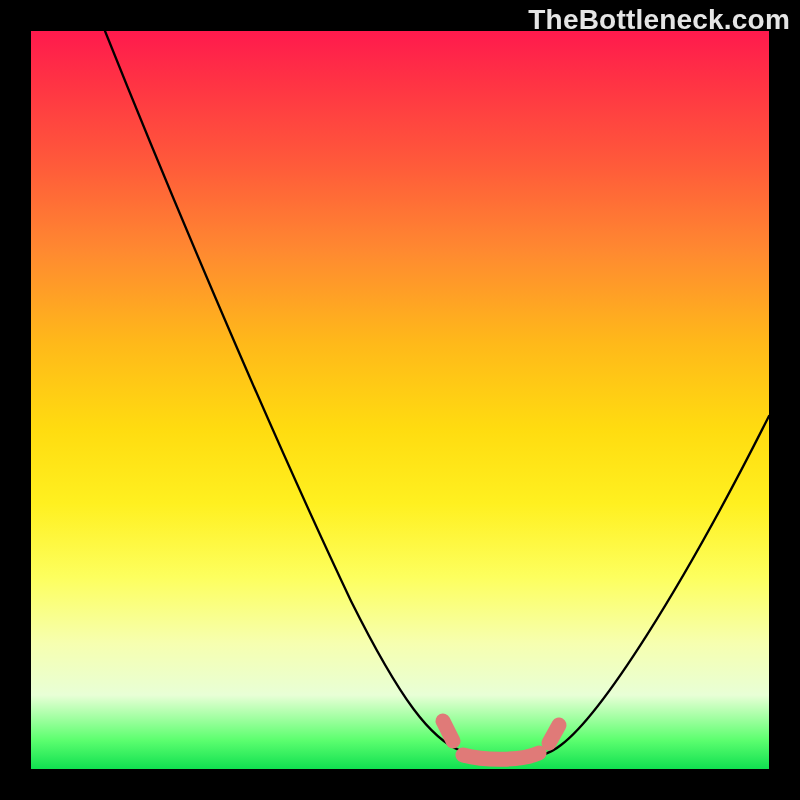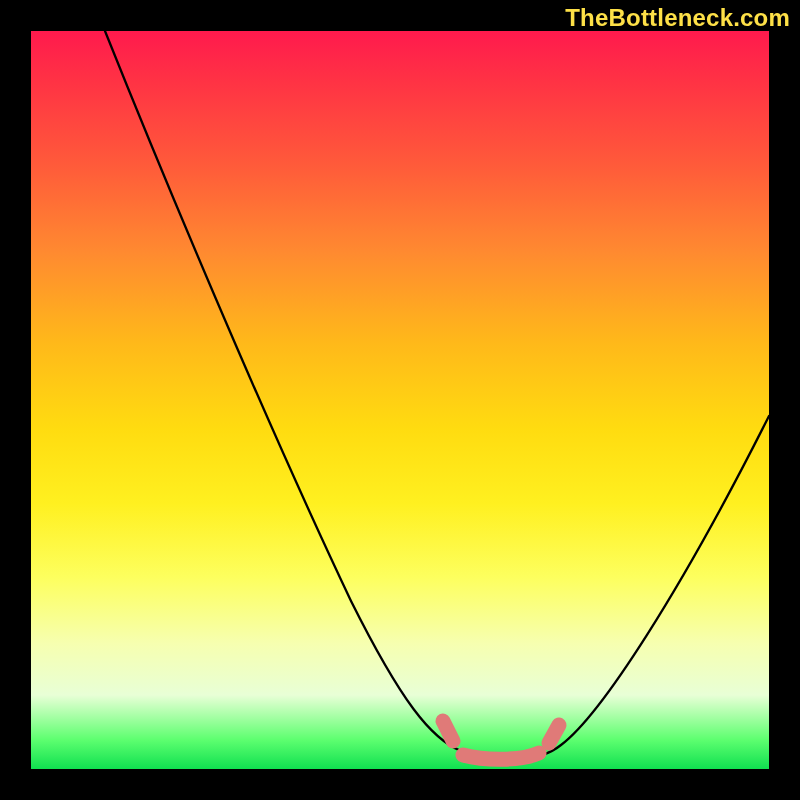--- a/index.html
+++ b/index.html
@@ -14,23 +14,23 @@
   .frame {
     position: relative;
     width: 800px;
     height: 800px;
     background: #000;
   }
   .watermark {
     position: absolute;
     top: 4px;
     right: 10px;
-    color: #fde047;
+    color: #e5e5e5;
     font-weight: bold;
-    font-size: 24px;
+    font-size: 28px;
     letter-spacing: 0.2px;
     z-index: 10;
   }
   .plot-area {
     position: absolute;
     left: 31px;
     top: 31px;
     width: 738px;
     height: 738px;
     overflow: hidden;

